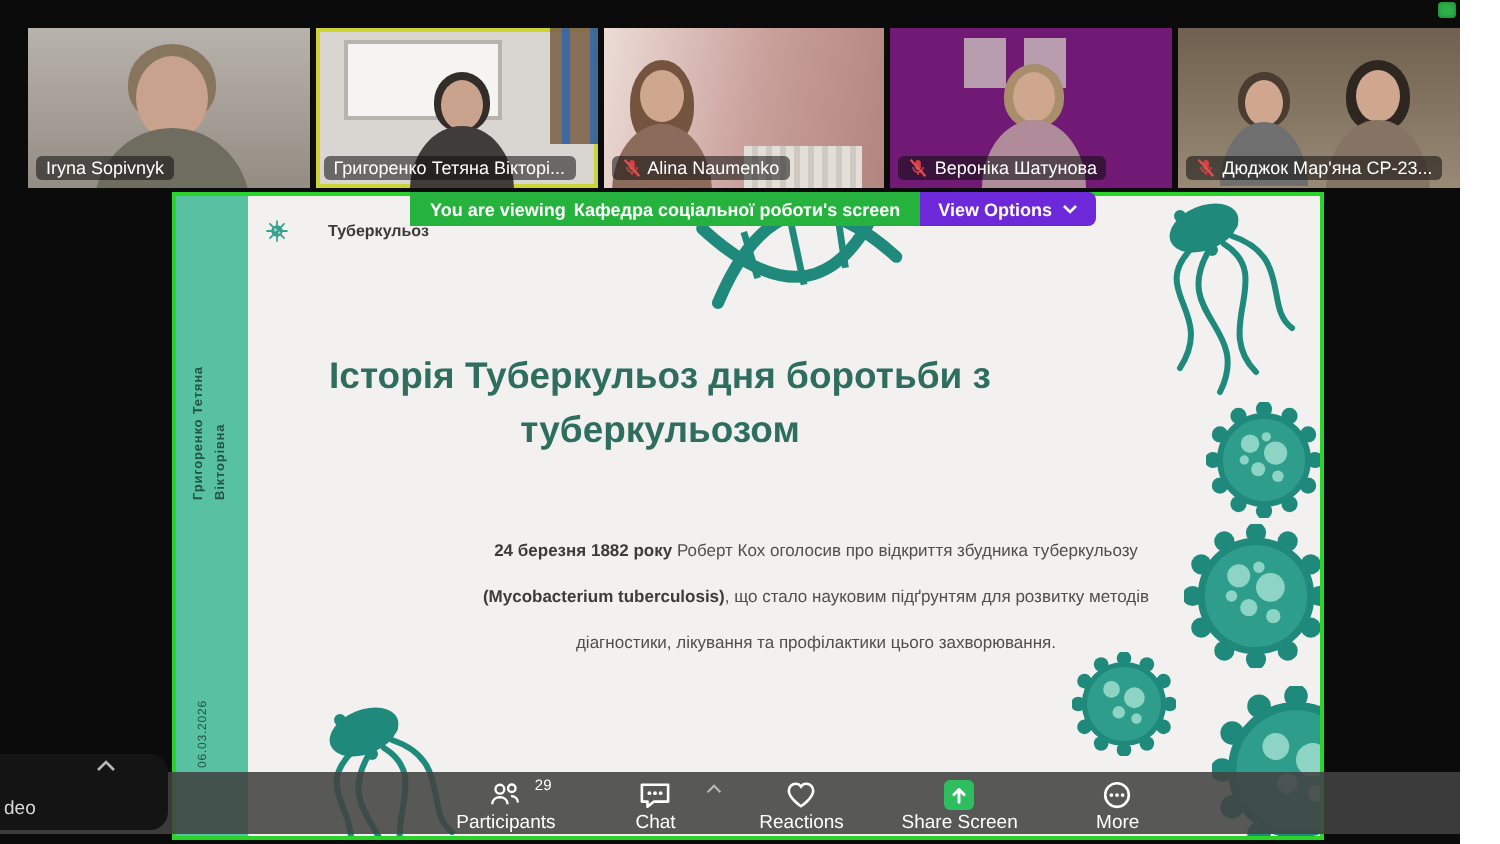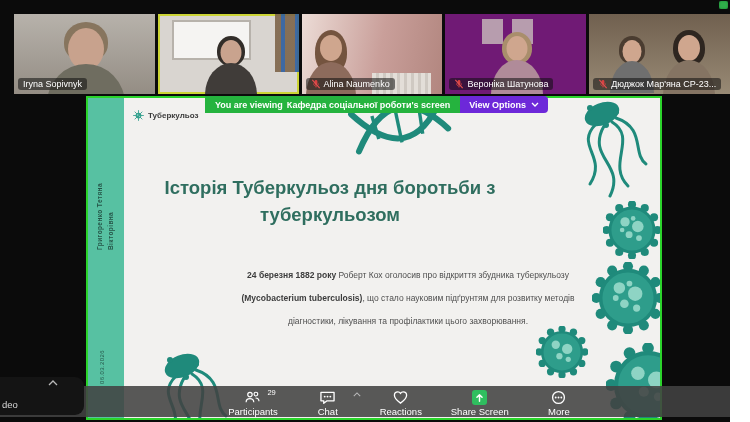--- a/index.html
+++ b/index.html
@@ -32,21 +32,21 @@
   .t4 .poster1{left:26%;} .t4 .poster2{left:47%;}
   .t5{background:linear-gradient(#70604f,#988a75);}
 
   
   .slide-frame{position:absolute;left:86px;top:96px;width:572px;height:320px;background:#f2f1ef;border:2px solid #2bd42b;overflow:hidden;z-index:2;}
   .slide-sidebar{position:absolute;left:0;top:0;width:36px;height:100%;background:#57c1a2;}
   .v-text{position:absolute;writing-mode:vertical-rl;transform:rotate(180deg);color:#17362e;opacity:.8;letter-spacing:.4px;}
   .author-v{left:6px;top:22px;font-size:6.5px;line-height:11px;height:130px;font-weight:bold;}
   .date-v{left:11px;top:252px;font-size:6px;}
 
-  .corner-logo{position:absolute;left:45px;top:12px;display:flex;align-items:center;gap:4px;font-size:8px;color:#3a3a3a;font-weight:bold;}
+  .corner-logo{position:absolute;left:45px;top:12px;display:flex;align-items:center;gap:20px;font-size:8px;color:#3a3a3a;font-weight:bold;}
   .corner-logo svg{width:11px;height:11px;}
 
   .slide-title{position:absolute;left:10px;top:76px;width:464px;text-align:center;color:#2f6e5f;font-weight:bold;font-size:18.5px;line-height:27px;}
   .slide-body{position:absolute;left:146px;top:166px;width:348px;text-align:center;color:#4f4f4f;font-size:8.5px;line-height:23px;}
   .slide-body b{color:#3c3c3c;}
 
   .decor{position:absolute;}
 
   
   .banner{position:absolute;left:205px;top:96px;height:17px;display:flex;z-index:6;}
@@ -88,20 +88,23 @@
         </div>
       </div>
 
       <div class="tile t2 active">
         <div class="whiteboard"></div>
         <div class="shelf"></div>
         <div class="person" style="left:34%;top:28%;width:50px;height:60px;">
           <div class="hair" style="top:0;width:28px;height:30px;background:#322d29;"></div>
           <div class="head" style="top:4px;width:21px;height:25px;background:#c9a38e;"></div>
           <div class="torso" style="top:27px;width:52px;height:32px;background:#403c39;"></div>
+        </div>
+        <div class="name-tag">
+          <span>Григоренко Тетяна Вікторі...</span>
         </div>
       </div>
 
       <div class="tile t3">
         <div class="radiator"></div>
         <div class="person" style="left:2%;top:20%;width:54px;height:64px;">
           <div class="hair" style="top:0;width:32px;height:44px;background:#74543f;"></div>
           <div class="head" style="top:5px;width:22px;height:26px;background:#cfa68e;"></div>
           <div class="torso" style="top:32px;width:50px;height:34px;background:#8d6b5c;"></div>
         </div>

